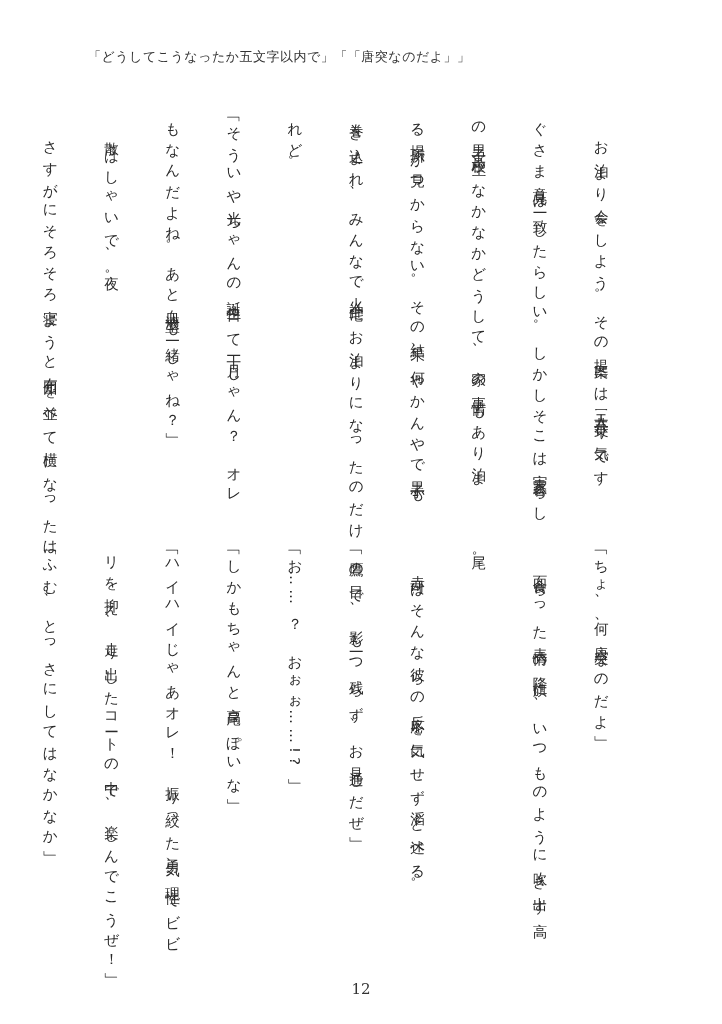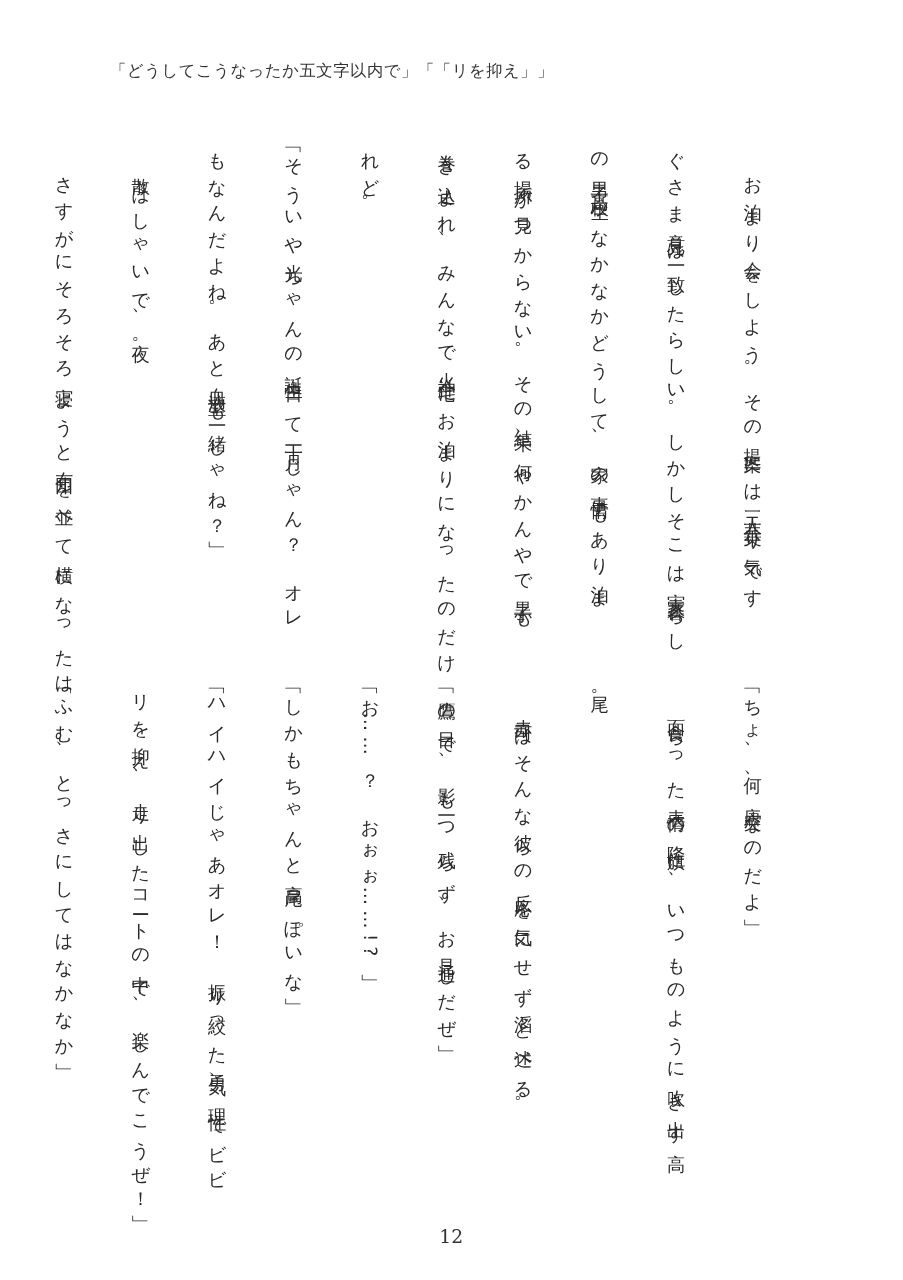--- a/index.html
+++ b/index.html
@@ -57,21 +57,21 @@
       top: 980px;
       text-align: center;
       font-size: 15px;
       color: #333;
       font-family: "DejaVu Serif", serif;
     }
   </style>
 </head>
 <body>
 
-<div class="page-header">「どうしてこうなったか五文字以内で」「「リを抑え」」</div>
+<div class="page-header">「どうしてこうなったか五文字以内で」「「唐突なのだよ」」</div>
 
 <div class="block block-top">
   <span class="line">　お泊まり会をしよう。その提案には三人共乗り気です</span>
   <span class="line">ぐさま意見は一致したらしい。しかしそこは実家暮らし</span>
   <span class="line">の男子高校生、なかなかどうして、家の事情もあり泊ま</span>
   <span class="line">る場所が見つからない。その結果、何やかんやで黒子も</span>
   <span class="line">巻き込まれ、みんなで火神宅にお泊まりになったのだけ</span>
   <span class="line">れど。</span>
   <span class="line">「そういや光ちゃんの誕生日って十一月じゃん？　オレ</span>
   <span class="line">もなんだよね。あと血液型も一緒じゃね？」</span>

